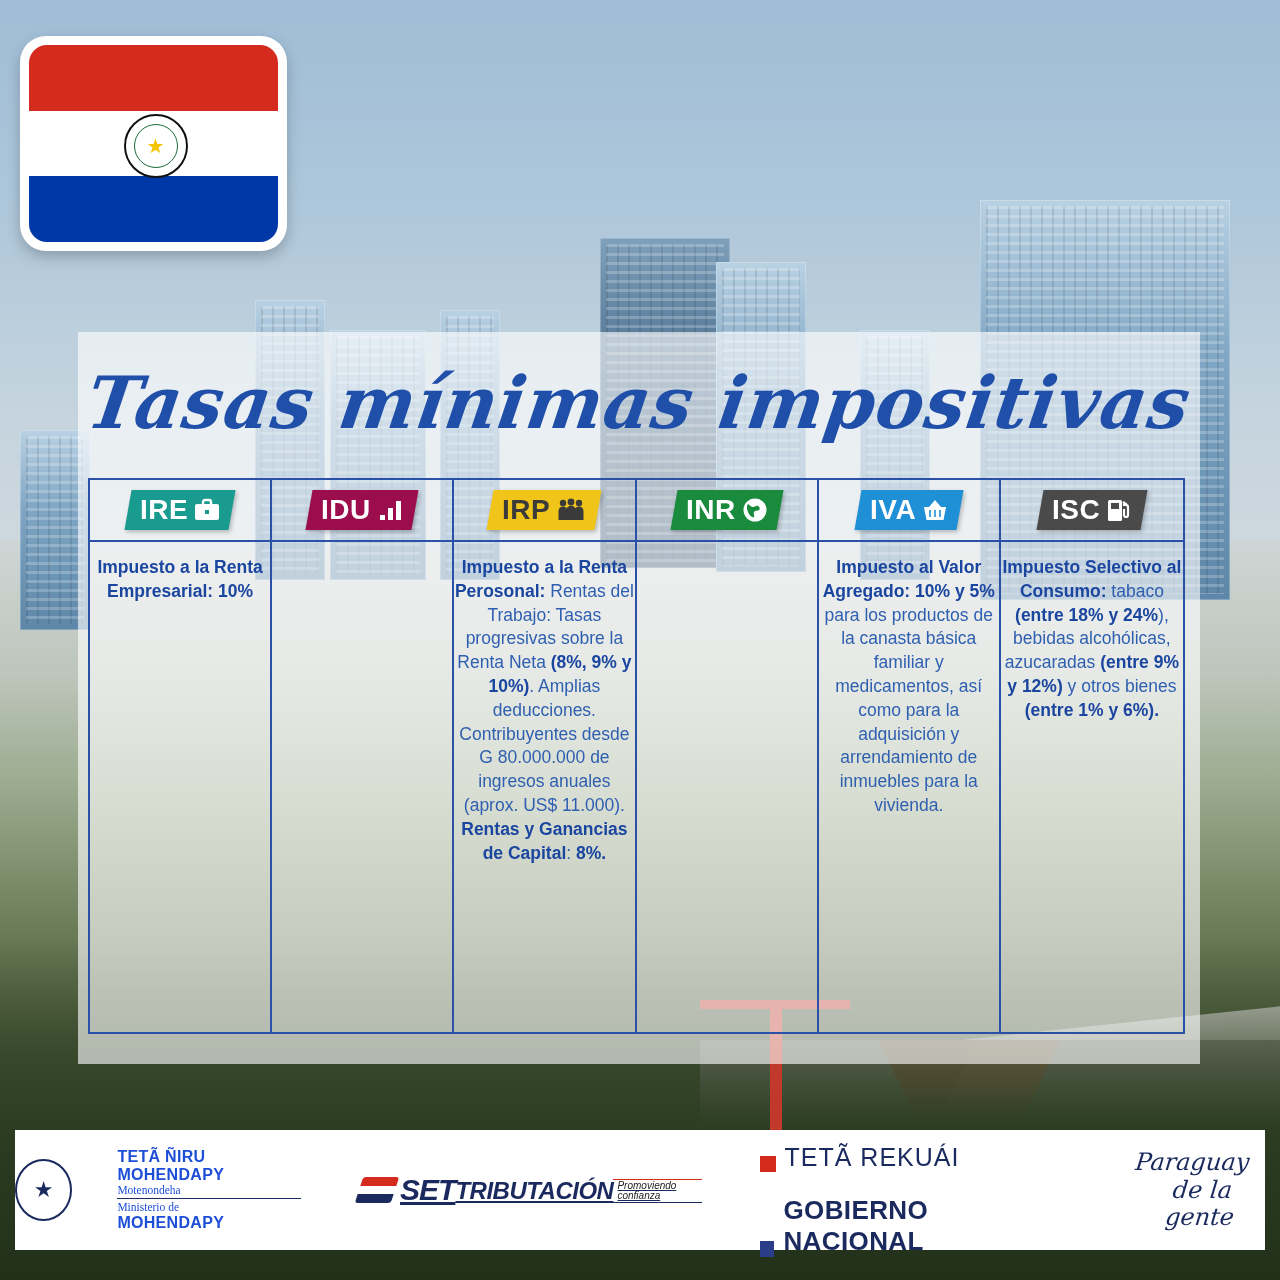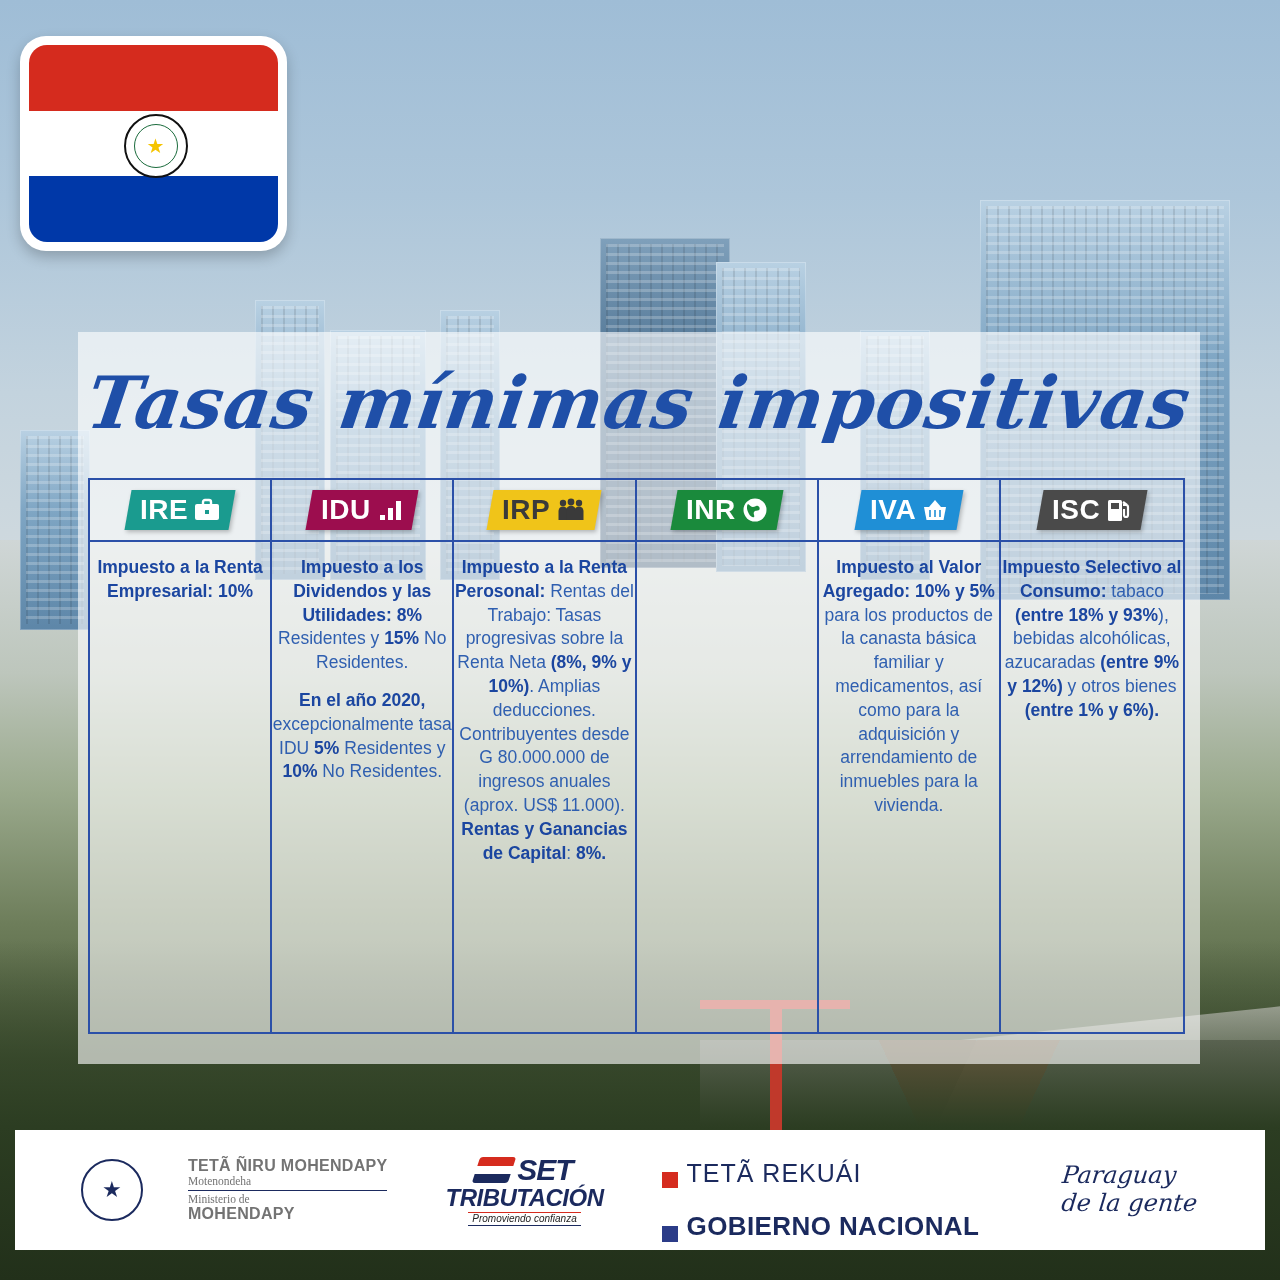--- a/index.html
+++ b/index.html
@@ -90,28 +90,28 @@
   .body .lead{color:#1b46a0;font-weight:700;}
   .body p{margin:0 0 14px;}
   .body p:last-child{margin-bottom:0;}
 
   
   .footer{position:absolute;left:15px;top:1130px;width:1250px;height:120px;background:#fff;
        display:flex;align-items:center;justify-content:center;gap:58px;}
   .logo{display:flex;align-items:center;gap:10px;}
   .seal2{width:58px;height:58px;border-radius:50%;border:2px solid #1b2a5e;
        display:flex;align-items:center;justify-content:center;color:#1b2a5e;font-size:22px;}
-  .hac{color:#737373;line-height:1.12;margin-left:35px;}
+  .hac{color:#1d4ed8;line-height:1.12;margin-left:35px;}
   .hac .l1{font-weight:700;font-size:16px;letter-spacing:.3px;}
   .hac .l2{font-family:"Liberation Serif",serif;font-size:11.5px;}
   .hac .rule{border-top:1.5px solid #1b2a5e;margin:2px 0;}
   .hac .l3{font-family:"Liberation Serif",serif;font-size:11.5px;}
   .hac .l4{font-weight:700;font-size:16px;letter-spacing:.3px;}
 
-  .set{display:flex;flex-direction:column;align-items:center;color:#1b2a5e;line-height:1;}
+  .set{display:flex;align-items:center;color:#1b2a5e;line-height:1;text-decoration:underline;}
   .set .top{display:flex;align-items:center;gap:5px;}
   .set .stripes{width:36px;height:26px;
        background:linear-gradient(180deg,#d52b1e 0 34%,#fff 34% 66%,#1b2a5e 66% 100%);
        transform:skewX(-18deg);border-radius:3px;}
   .set .word{font-style:italic;font-weight:700;font-size:30px;letter-spacing:-1px;}
   .set .trib{font-style:italic;font-weight:700;font-size:24px;letter-spacing:-.5px;margin-top:1px;}
   .set .promo{font-style:italic;font-size:10px;color:#222;margin-top:2px;
        border-top:1.5px solid #d52b1e;border-bottom:1.5px solid #1b2a5e;padding:1px 4px;}
 
   .gob{display:flex;flex-direction:column;gap:3px;color:#1b2a5e;}
@@ -204,24 +204,20 @@
           <span class="badge" style="background: rgb(156, 13, 78);">
             <span class="lbl" style="color: rgb(255, 255, 255);">IDU</span>
             <span class="ico">
               <svg width="26" height="24" viewBox="0 0 26 24">
                 <rect x="3" y="17" width="5" height="5" fill="#fff"></rect>
                 <rect x="11" y="10" width="5" height="12" fill="#fff"></rect>
                 <rect x="19" y="3" width="5" height="19" fill="#fff"></rect>
               </svg>
             </span>
           </span>
-        </div>
-        <div class="body">
-          <p><span class="lead">Impuesto a los Dividendos y las Utilidades:</span> <b>8%</b> Residentes y <b>15%</b> No Residentes.</p>
-          <p><span class="lead">En el año 2020,</span> excepcionalmente tasa IDU <b>5%</b> Residentes y <b>10%</b> No Residentes.</p>
         </div>
       </div>
       <div class="col">
         <div class="hdr">
           <span class="badge" style="background: rgb(240, 196, 25);">
             <span class="lbl" style="color: rgb(58, 58, 58);">IRP</span>
             <span class="ico">
               <svg width="30" height="24" viewBox="0 0 30 24">
                 <g fill="#3a3a3a">
                   <circle cx="7" cy="5" r="3.2"></circle>
@@ -281,21 +277,21 @@
               <svg width="26" height="26" viewBox="0 0 26 26">
                 <rect x="2" y="3" width="14" height="21" rx="1.5" fill="#fff"></rect>
                 <rect x="5" y="6" width="8" height="6" fill="#4a4a4a"></rect>
                 <path d="M17 8h3a2 2 0 012 2v8a2 2 0 01-4 0v-5h-1" fill="none" stroke="#fff" stroke-width="2.2"></path>
                 <path d="M17 5l4 3" stroke="#fff" stroke-width="2.2" fill="none"></path>
               </svg>
             </span>
           </span>
         </div>
         <div class="body">
-          <p><span class="lead">Impuesto Selectivo al Consumo:</span> tabaco <b>(entre 18% y 93%</b>), bebidas alcohólicas, azucaradas <b>(entre 9% y 12%)</b> y otros bienes <b>(entre 1% y 6%).</b></p>
+          <p><span class="lead">Impuesto Selectivo al Consumo:</span> tabaco <b>(entre 18% y 24%</b>), bebidas alcohólicas, azucaradas <b>(entre 9% y 12%)</b> y otros bienes <b>(entre 1% y 6%).</b></p>
         </div>
       </div>
     </div>
 
   <div class="footer">
 
     <div class="logo">
       <div class="seal2">★</div>
       <div class="hac">
         <div class="l1">TETÃ ÑIRU MOHENDAPY</div>

